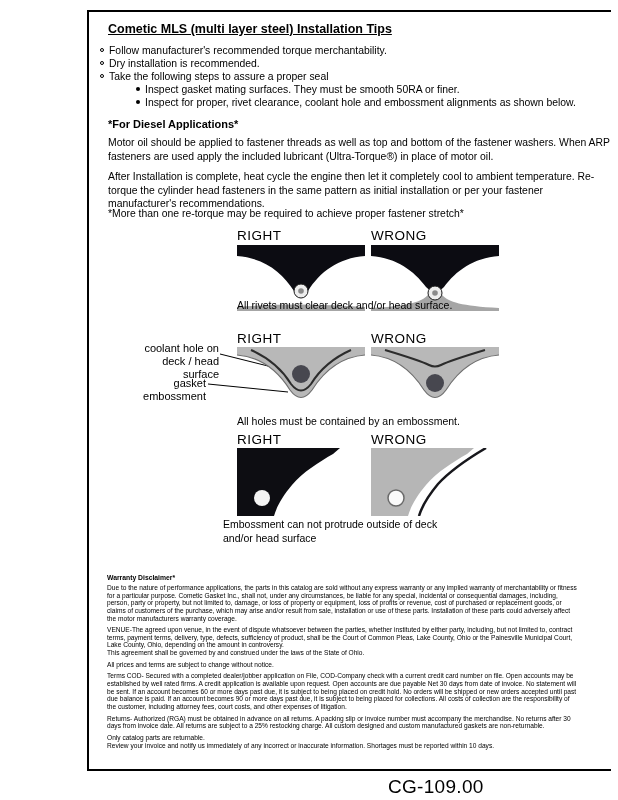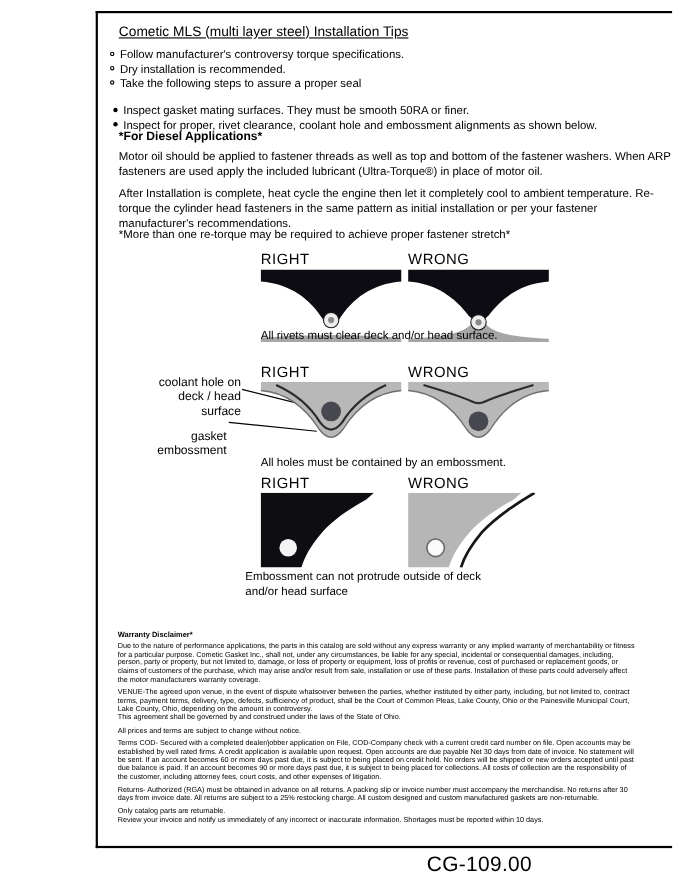--- a/index.html
+++ b/index.html
@@ -1,24 +1,24 @@
 <!DOCTYPE html>
 <html><head>
 <meta charset="utf-8">
 <style>
   * { margin:0; padding:0; box-sizing:border-box; }
   html,body { background:#fff; }
   body { width:618px; height:800px; font-family:"Liberation Sans", sans-serif; color:#000; }
   .page { position:relative; width:618px; height:800px; background:#fff; overflow:hidden; }
   .frame { position:absolute; left:87px; top:10px; width:524px; height:761px;
            border-left:2px solid #000; border-top:2px solid #000; border-bottom:2px solid #000; }
-  .title { position:absolute; left:108px; top:22px; font-size:12.5px; font-weight:normal;
+  .title { position:absolute; left:108px; top:22px; font-size:12.5px; font-weight:bold;
            text-decoration:underline; white-space:nowrap; }
   .bullet { position:absolute; left:100px; font-size:10.4px; white-space:nowrap; }
-  .bullet.sub { left:103px;margin-top:12px; }
+  .bullet.sub { left:136px; }
   .mk-o { display:inline-block; width:4px; height:4px; border:1px solid #000; border-radius:50%;
           margin-right:5px; vertical-align:2px; }
   .mk-f { display:inline-block; width:4px; height:4px; background:#000; border-radius:50%;
           margin-right:5px; vertical-align:2px; }
   .h2 { position:absolute; left:108px; font-size:11px; font-weight:bold; white-space:nowrap; }
   .para { position:absolute; left:108px; width:502px; font-size:10.4px; line-height:1.3; }
   .note { position:absolute; left:108px; font-size:10.4px; white-space:nowrap; }
   .dg-head { position:absolute; width:128px; font-size:13.5px; letter-spacing:0.5px; }
   .panel { position:absolute; width:128px; }
   .panel svg { display:block; }
@@ -34,21 +34,21 @@
 </head>
 <body>
 
 <div class="page">
 
   <div class="frame"></div>
 
   <h1 class="title">Cometic MLS (multi layer steel) Installation Tips</h1>
 
   <div class="bullet" style="top:45px">
-    <span class="mk-o"></span><span>Follow manufacturer's controversy torque specifications.</span>
+    <span class="mk-o"></span><span>Follow manufacturer's recommended torque merchantability.</span>
   </div>
   <div class="bullet" style="top:58px">
     <span class="mk-o"></span><span>Dry installation is recommended.</span>
   </div>
   <div class="bullet" style="top:71px">
     <span class="mk-o"></span><span>Take the following steps to assure a proper seal</span>
   </div>
   <div class="bullet sub" style="top:84px">
     <span class="mk-f"></span><span>Inspect gasket mating surfaces.  They must be smooth 50RA or finer.</span>
   </div>
@@ -79,21 +79,21 @@
       <circle cx="64" cy="48" r="2.8" fill="#8a8a8a"></circle>
     </svg>
   </div>
   <div class="caption" style="left:237px; top:299px">All rivets must clear deck and/or head surface.</div>
 
   <div class="dg-head" style="left:237px; top:331px">RIGHT</div>
   <div class="dg-head" style="left:371px; top:331px">WRONG</div>
 
   <div class="dg-label prewrap" style="left:124px; top:342px; width:95px">coolant hole on
 deck / head surface</div>
-  <div class="dg-label" style="left:118px; top:391px; width:88px">gasket embossment</div>
+  <div class="dg-label" style="left:118px; top:377px; width:88px">gasket embossment</div>
   <div class="connector">
     <svg viewBox="0 0 100 60" width="100" height="60">
       <line x1="14" y1="10" x2="94" y2="30" stroke="#000" stroke-width="1"></line>
       <line x1="2" y1="40" x2="82" y2="48" stroke="#000" stroke-width="1"></line>
     </svg>
   </div>
 
   <div class="panel" style="left:237px; top:347px">
     <svg viewBox="0 0 128 64" width="128" height="64">
       <path d="M0,0 H128 V8 C103,10 87,24 75,43 Q64,58 53,43 C41,24 25,10 0,8 Z" fill="#b8b8b8"></path>

